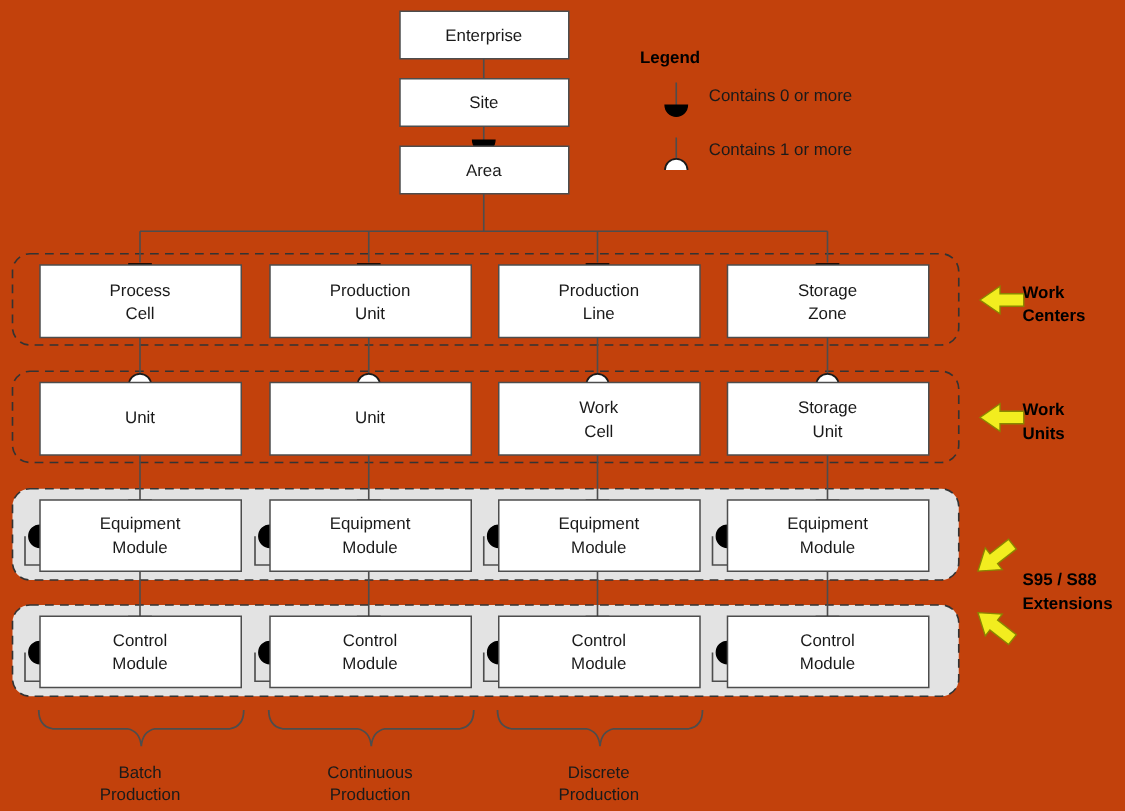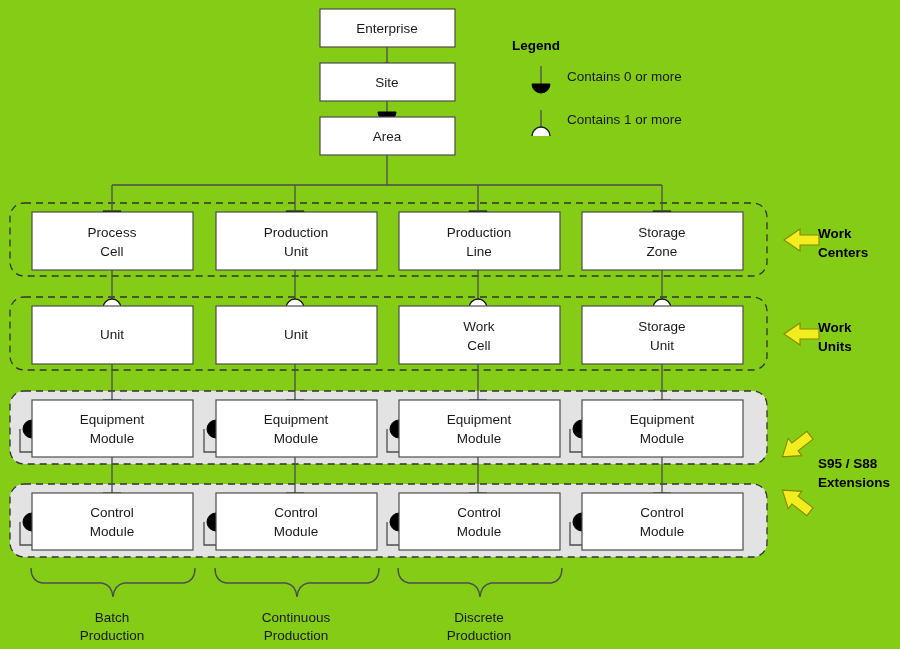--- a/index.html
+++ b/index.html
@@ -9,21 +9,21 @@
     background: #ffffff;
   }
   body {
     font-family: "Liberation Sans", "DejaVu Sans", sans-serif;
   }
   #stage {
     position: relative;
     width: 900px;
     height: 649px;
     overflow: hidden;
-    background: #84cc16;
+    background: #c2410c;
   }
   #diagram-svg {
     position: absolute;
     left: 0;
     top: 0;
     width: 900px;
     height: 649px;
   }
   .node-box {
     fill: #ffffff;

